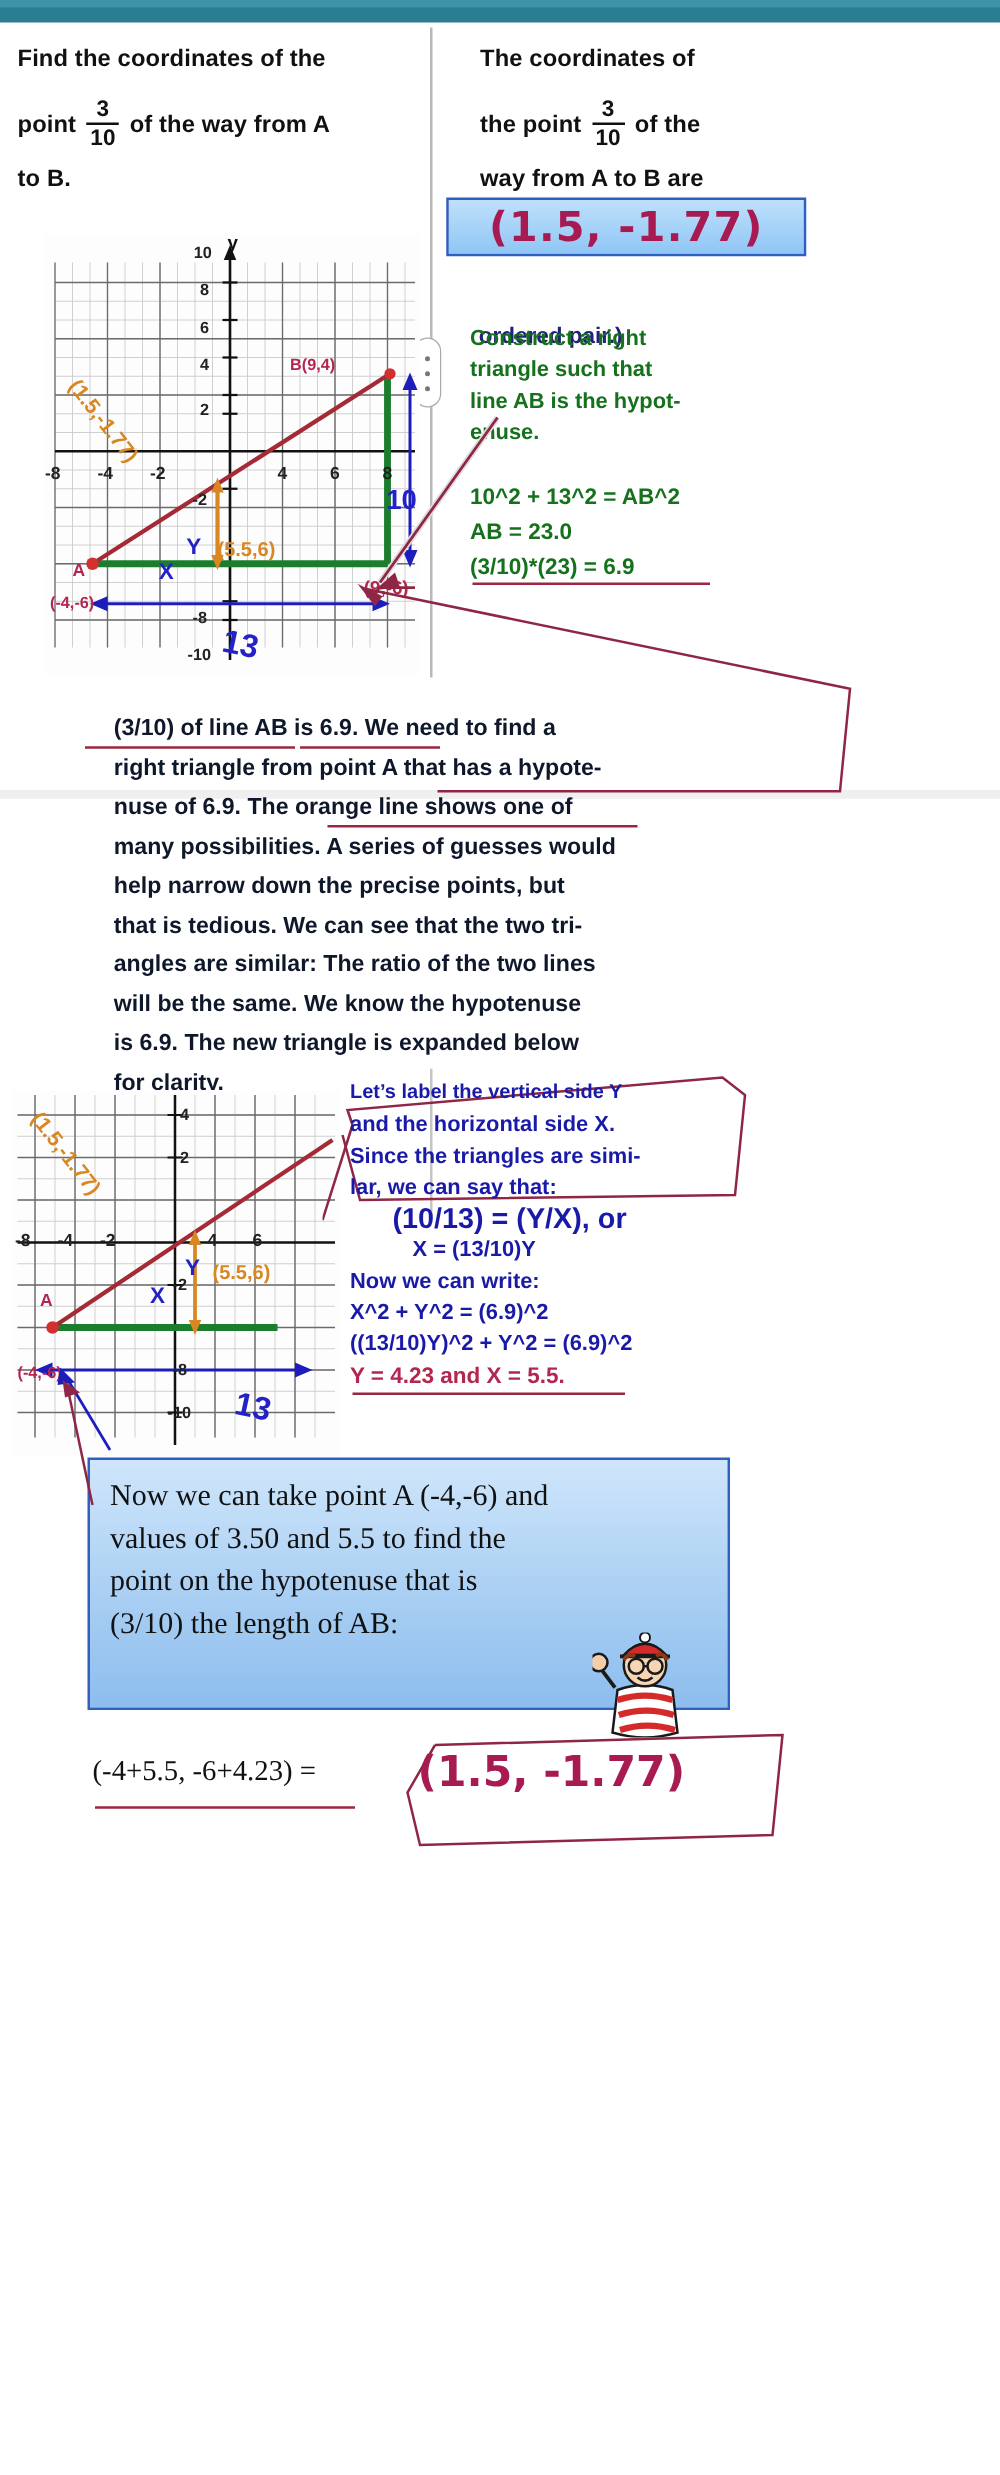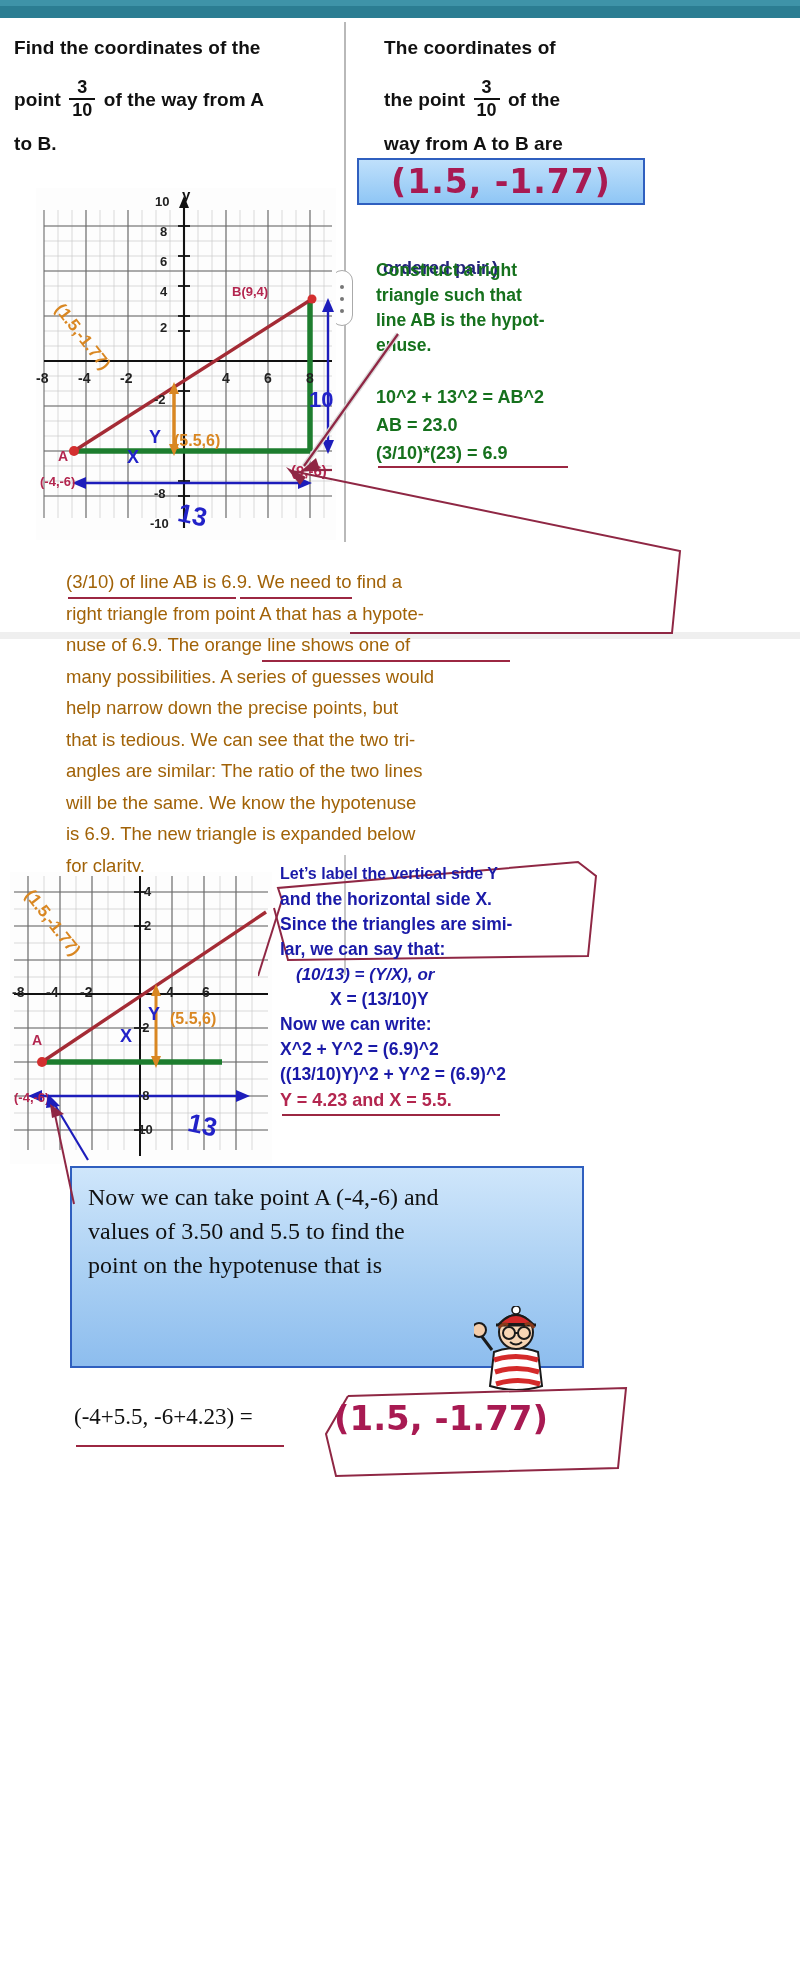--- a/index.html
+++ b/index.html
@@ -41,23 +41,23 @@
   .answerbox { position:absolute; border:2px solid #2f5fbf;
     background:linear-gradient(180deg,#bfe0fb 0%,#8fc6f5 100%);
     display:flex; align-items:center; justify-content:center; }
   .answerbox span { color:#a81a52; font-size:33px; font-weight:bold;
     letter-spacing:1px; font-family:"DejaVu Sans", sans-serif;}
 
   .green { position:absolute; color:#16711d; font-weight:bold;
            font-size:17.5px; line-height:25px; }
   .blue  { position:absolute; color:#1a1aa8; font-weight:bold;
            font-size:17.5px; line-height:25.5px; }
-  .navyp { position:absolute; color:#a16207; font-weight:normal;
+  .navyp { position:absolute; color:#0f172a; font-weight:bold;
            font-size:18.5px; line-height:31.5px; white-space:pre-line;
-           text-shadow:0 0 1px rgba(255,255,255,.6);}
+           text-shadow:0 0 1px rgba(255,255,255,.6);margin-left:25px;}
   .ordered { position:absolute; color:#22227a; font-weight:bold; font-size:18px;}
 
   
   .graph { position:absolute; background:#fdfdfd; }
   .graph svg { display:block; }
 
   
   .lbl { position:absolute; font-weight:bold; white-space:nowrap; }
   .lbl-orange { color:#d98722; }
   .lbl-crim   { color:#b3264f; }
@@ -395,33 +395,34 @@
 
 <svg style="position:absolute; left:40px; top:1090px; width:60px; height:80px;">
   <line x1="48" y1="70" x2="12" y2="10" stroke="#1d1dbb" stroke-width="2.2"></line>
   <polygon points="8,4 20,16 6,18" fill="#1d1dbb"></polygon>
 </svg>
 
 <div class="blue" style="left:280px; top:861px; font-size:16px;text-align:center;">Let’s label the vertical side Y</div>
 <div class="blue" style="left:280px; top:887px; font-size:17.5px;">and the horizontal side X.</div>
 <div class="blue" style="left:280px; top:912px; font-size:17.5px;">Since the triangles are simi-</div>
 <div class="blue" style="left:280px; top:937px; font-size:17.5px;">lar, we can say that:</div>
-<div class="blue" style="left:296px; top:962px; font-size:17px;font-style:italic;">(10/13) = (Y/X), or</div>
+<div class="blue" style="left:314px; top:962px; font-size:23px;">(10/13) = (Y/X), or</div>
 <div class="blue" style="left:330px; top:987px; font-size:17.5px;">X = (13/10)Y</div>
 <div class="blue" style="left:280px; top:1012px; font-size:17.5px;">Now we can write:</div>
 <div class="blue" style="left:280px; top:1037px; font-size:17.5px;">X^2 + Y^2 = (6.9)^2</div>
 <div class="blue" style="left:280px; top:1062px; font-size:17.5px;">((13/10)Y)^2 + Y^2 = (6.9)^2</div>
 <div class="lbl lbl-crim" style="left:280px; top:1090px; font-size:18px;">Y = 4.23 and X = 5.5.</div>
 <div class="uline" style="left:282px; top:1114px; width:218px;"></div>
 
 <div class="bigbox" style="left:70px; top:1166px; width:514px; height:202px;">
   <div style="padding:12px 16px 0 16px;">
     <p>Now we can take point A (-4,-6) and</p>
     <p>values of 3.50 and 5.5 to find the</p>
     <p>point on the hypotenuse that is</p>
+    <p>(3/10) the length of AB:</p>
   </div>
 </div>
 
 <svg style="position:absolute; left:48px; top:1100px; width:90px; height:110px;">
   <line x1="26" y1="104" x2="6" y2="10" stroke="#8f2744" stroke-width="2"></line>
   <polygon points="2,4 16,14 4,18" fill="#8f2744"></polygon>
 </svg>
 
 <svg style="position:absolute; left:474px; top:1306px; width:90px; height:84px;">
 

